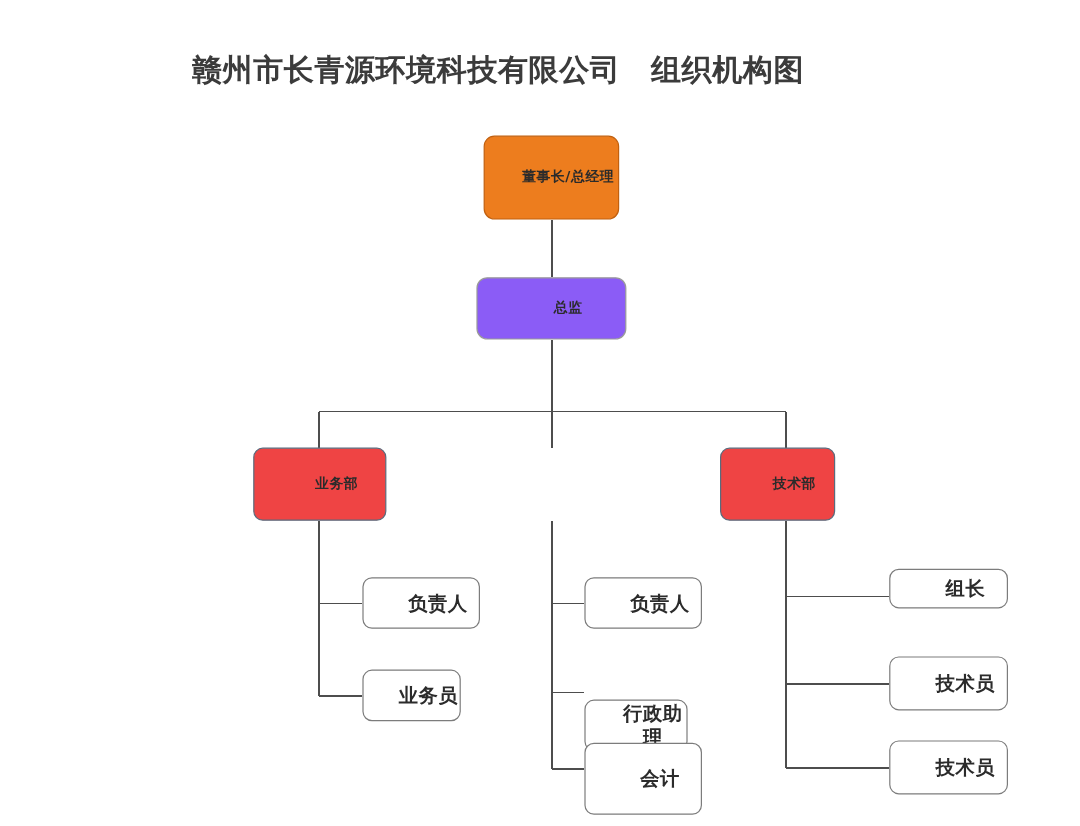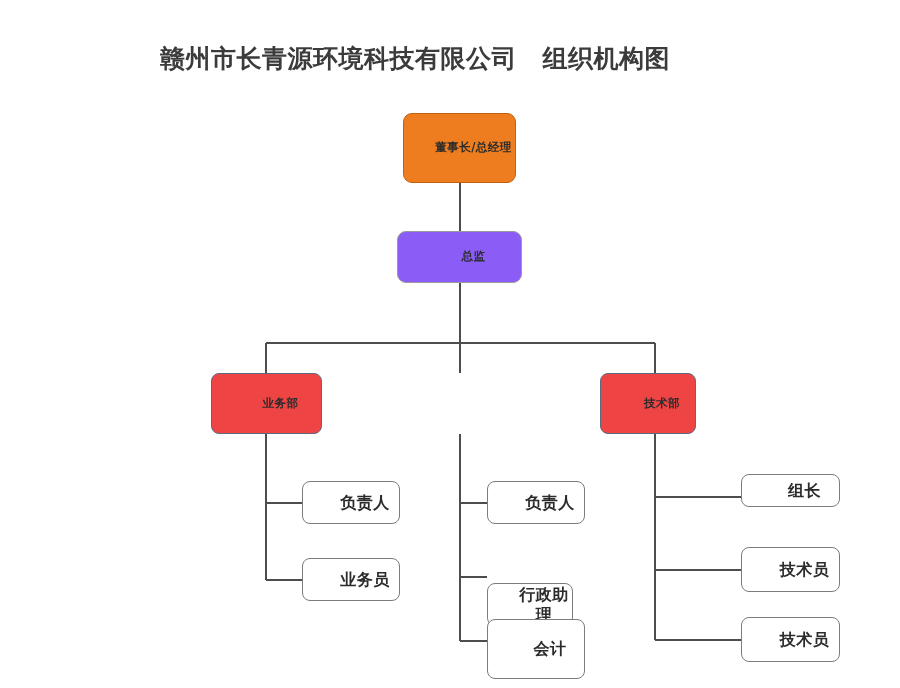--- a/index.html
+++ b/index.html
@@ -124,21 +124,21 @@
 
 
   <div class="node dept" style="left:600px; top:373px; width:96px; height:61px;">
     <span>技术部</span>
   </div>
 
   <div class="node leaf" style="left:302px; top:481px; width:98px; height:43px;">
     <span>负责人</span>
   </div>
 
-  <div class="node leaf" style="left:302px; top:558px; width:98px; height:43px;">
+  <div class="node leaf" style="left:302px; top:558px; width:82px; height:43px;">
     <span>业务员</span>
   </div>
 
   <div class="node leaf" style="left:487px; top:481px; width:98px; height:43px;">
     <span>负责人</span>
   </div>
 
   <div class="node leaf" style="left:487px; top:555px; width:86px; height:43px;margin-top:28px;">
     <span>行政助理</span>
   </div>

